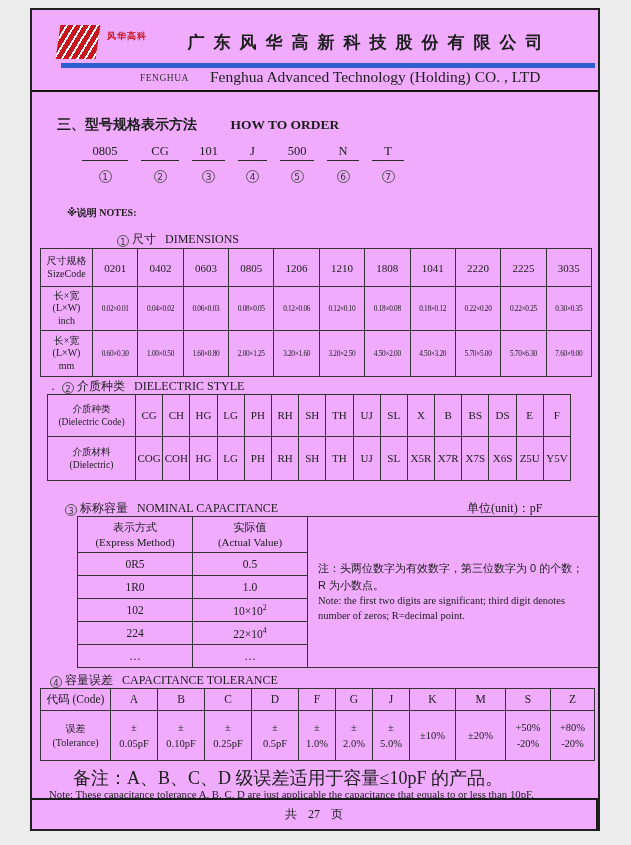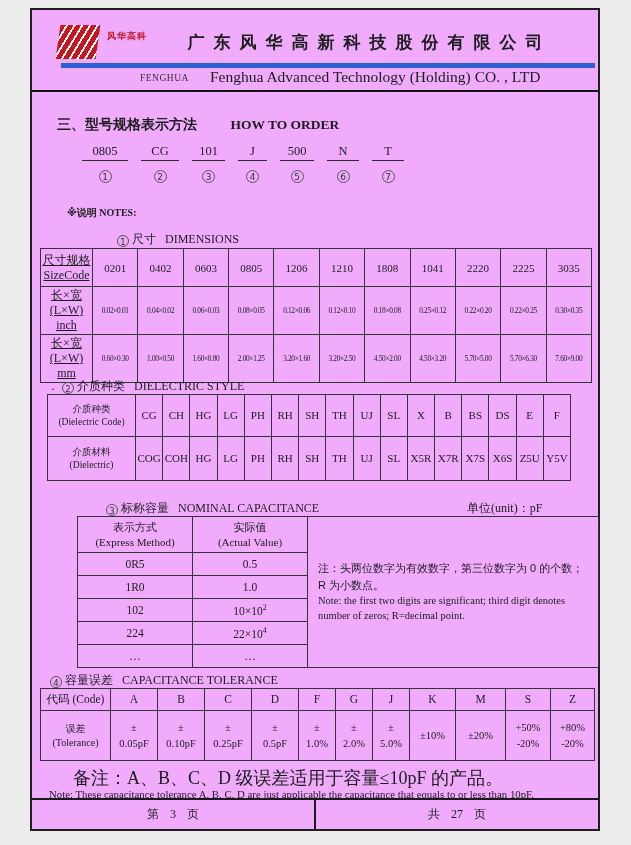--- a/index.html
+++ b/index.html
@@ -56,37 +56,37 @@
 
   
   table { border-collapse:collapse; table-layout:fixed; }
   td, th { border:1px solid #333; text-align:center; vertical-align:middle; padding:1px; font-weight:normal; }
   .tbl-title { position:absolute; font-size:12px; white-space:nowrap; }
   .tbl-title .en { margin-left:6px; }
 
   
   .dim-title { top:221px; left:85px; }
   .dim-table { position:absolute; top:238px; left:8px; width:552px; }
-  .dim-table .lbl { font-size:12px; line-height:1.25;text-decoration:underline; }
+  .dim-table .lbl { font-size:10px; line-height:1.25; }
   .dim-table .code { font-size:11px; }
   .dim-table .val { font-size:7.3px; letter-spacing:-0.3px; }
   .dim-table tr:nth-child(1) td { height:38px; }
   .dim-table tr:nth-child(2) td { height:44px; }
   .dim-table tr:nth-child(3) td { height:46px; }
 
   
   .die-title { top:368px; left:15px; }
   .die-table { position:absolute; top:384px; left:15px; width:524px; }
   .die-table .lbl { font-size:9.5px; line-height:1.3; }
   .die-table td { font-size:11px; word-break:break-all; line-height:1.15; }
   .die-table tr:nth-child(1) td { height:42px; }
   .die-table tr:nth-child(2) td { height:44px; }
 
   
-  .cap-title { top:490px; left:33px;margin-left:41px; }
+  .cap-title { top:490px; left:33px; }
   .cap-unit { position:absolute; top:490px; left:435px; font-size:12px; }
   .cap-table { position:absolute; top:506px; left:45px; width:522px; }
   .cap-table .hdr { font-size:11px; line-height:1.35; height:36px; }
   .cap-table td { font-size:11.5px; height:23px; }
   .cap-note { text-align:left; vertical-align:middle; padding:6px 10px; }
   .cap-note .cn { font-size:11px; line-height:1.55; font-family:"Liberation Sans","DejaVu Sans",sans-serif; }
   .cap-note .en { font-size:10.5px; line-height:1.4; }
   sup { font-size:8px; }
 
   
@@ -194,21 +194,21 @@
     </tr>
     <tr>
       <td class="lbl"><span>长×宽</span><br><span>(L×W)</span><br><span>inch</span></td>
       <td class="val">0.02×0.01</td>
       <td class="val">0.04×0.02</td>
       <td class="val">0.06×0.03</td>
       <td class="val">0.08×0.05</td>
       <td class="val">0.12×0.06</td>
       <td class="val">0.12×0.10</td>
       <td class="val">0.18×0.08</td>
-      <td class="val">0.25×0.12</td>
+      <td class="val">0.18×0.12</td>
       <td class="val">0.22×0.20</td>
       <td class="val">0.22×0.25</td>
       <td class="val">0.30×0.35</td>
     </tr>
     <tr>
       <td class="lbl"><span>长×宽</span><br><span>(L×W)</span><br><span>mm</span></td>
       <td class="val">0.60×0.30</td>
       <td class="val">1.00×0.50</td>
       <td class="val">1.60×0.80</td>
       <td class="val">2.00×1.25</td>
@@ -380,17 +380,16 @@
       <td>±20%</td>
       <td><span>+50%</span><br><span>-20%</span></td>
       <td><span>+80%</span><br><span>-20%</span></td>
     </tr>
   </tbody>
     </table>
   <div class="remark-cn">备注：A、B、C、D 级误差适用于容量≤10pF 的产品。</div>
   <div class="remark-en">Note: These capacitance tolerance A, B, C, D are just applicable the capacitance that equals to or less than 10pF.</div>
 
   <div class="footer">
-    <div class="cell">第 3 页</div>
     <div class="cell">共 27 页</div>
   </div>
 
 </div>
 
 </body></html>

